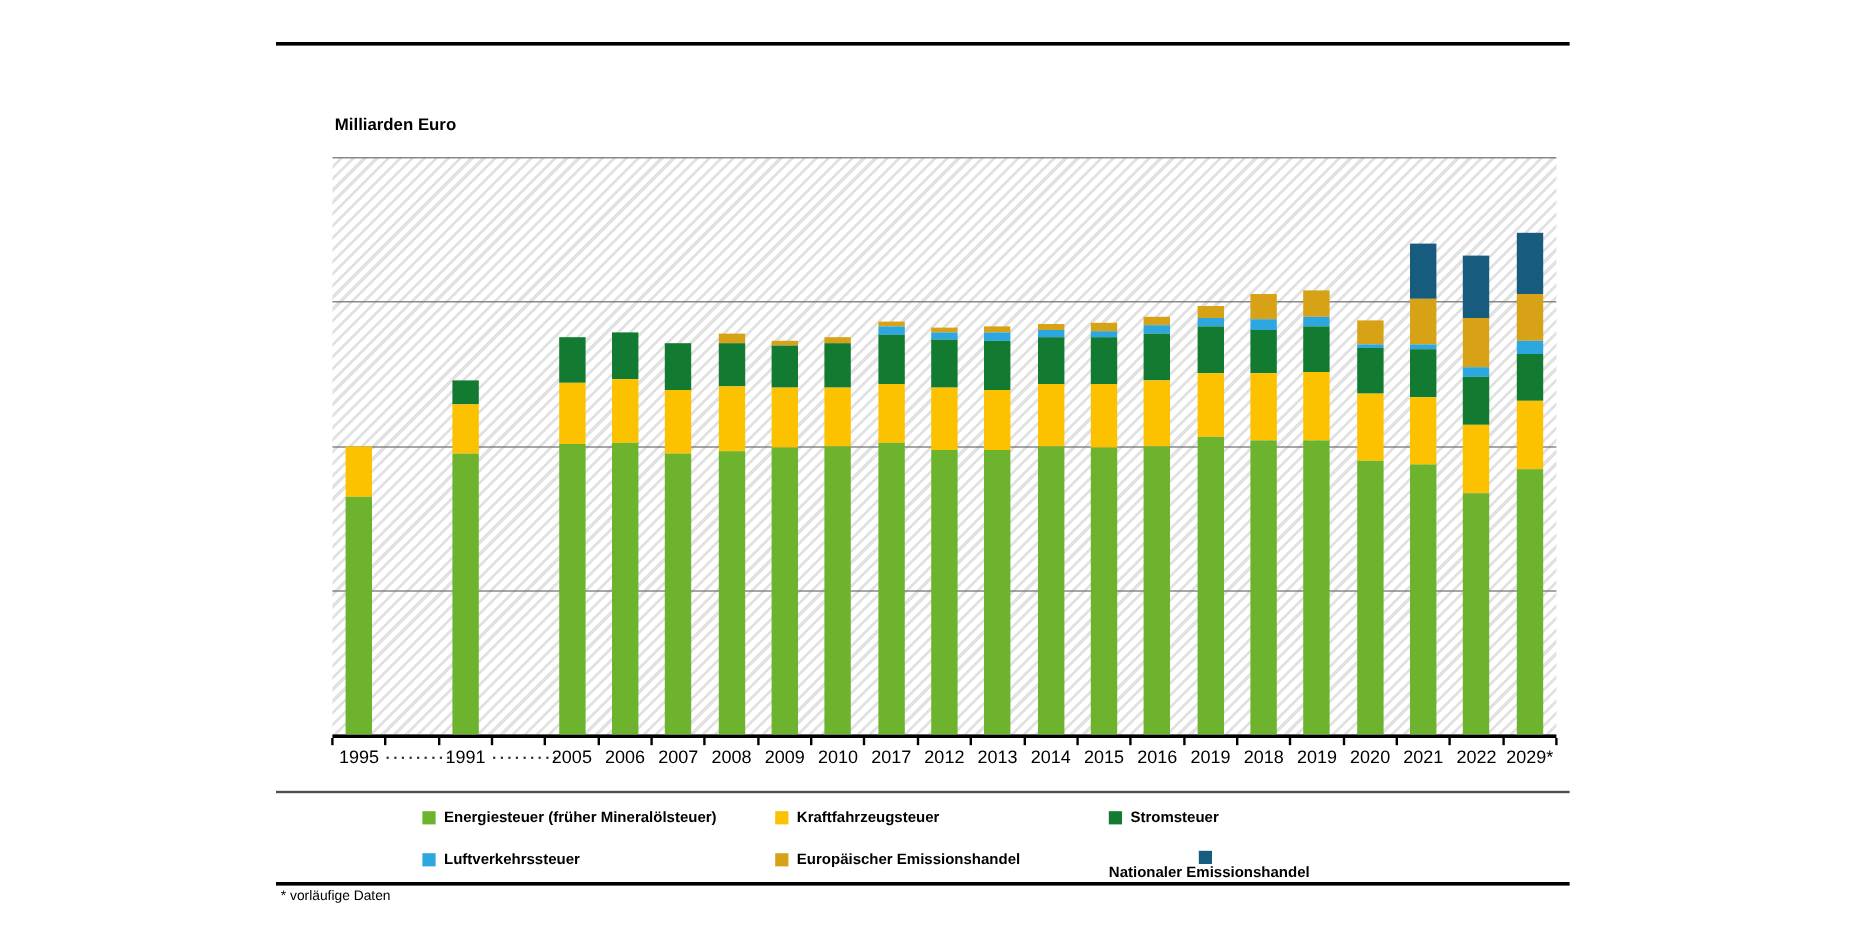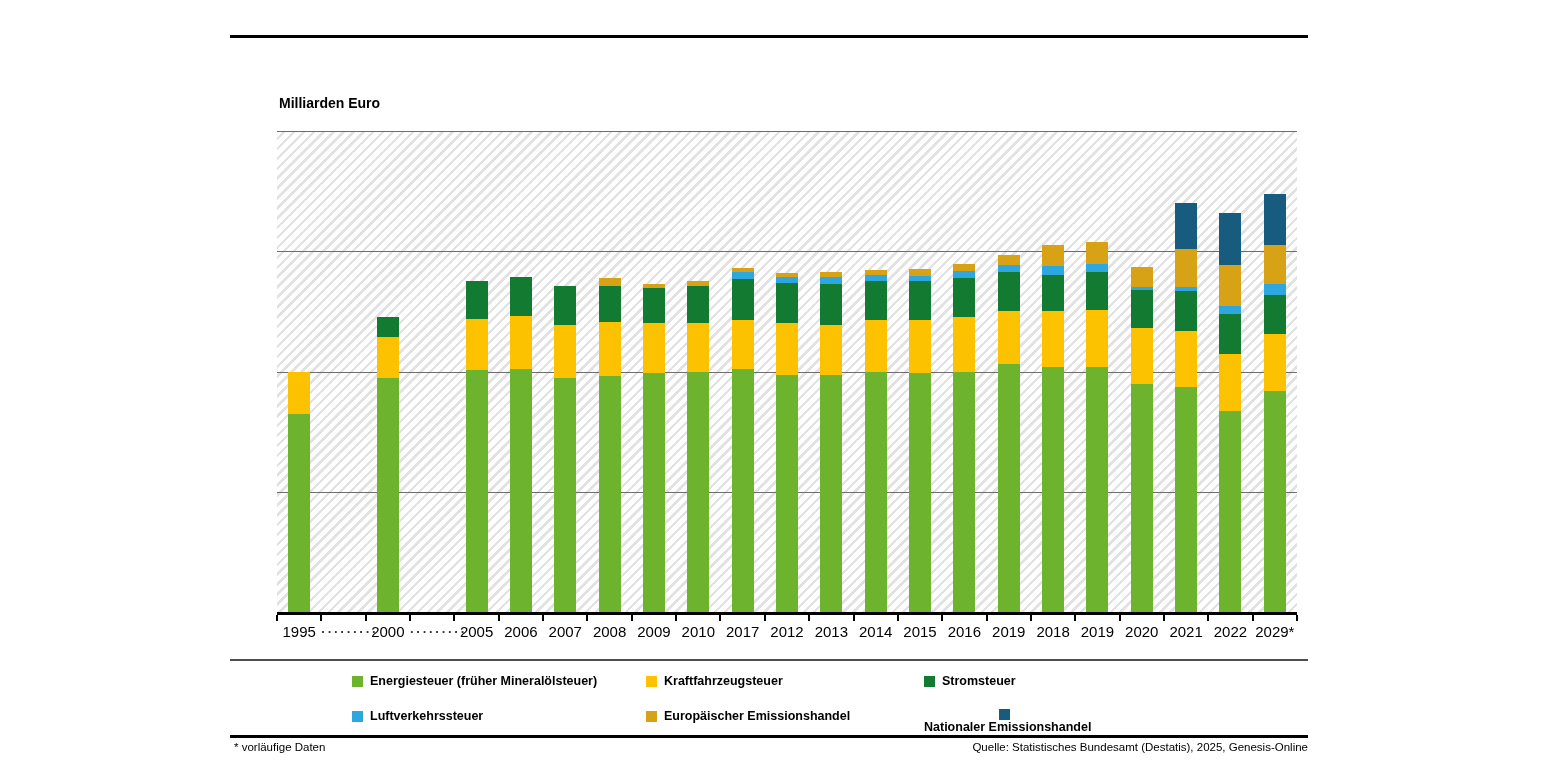--- a/index.html
+++ b/index.html
@@ -203,21 +203,21 @@
       <div class="x-tick" style="left: 797.261px;"></div>
       <div class="x-tick" style="left: 841.609px;"></div>
       <div class="x-tick" style="left: 885.957px;"></div>
       <div class="x-tick" style="left: 930.304px;"></div>
       <div class="x-tick" style="left: 974.652px;"></div>
       <div class="x-tick" style="left: 1019px;"></div>
     </div>
   <div id="x-labels">
       <div class="x-label" style="left: 0px; width: 44.3478px;">1995</div>
       <div class="x-label dots" style="left: 44.3478px; width: 44.3478px;">·········</div>
-      <div class="x-label" style="left: 88.6957px; width: 44.3478px;">2000</div>
+      <div class="x-label" style="left: 88.6957px; width: 44.3478px;">1991</div>
       <div class="x-label dots" style="left: 133.043px; width: 44.3478px;">·········</div>
       <div class="x-label" style="left: 177.391px; width: 44.3478px;">2005</div>
       <div class="x-label" style="left: 221.739px; width: 44.3478px;">2006</div>
       <div class="x-label" style="left: 266.087px; width: 44.3478px;">2007</div>
       <div class="x-label" style="left: 310.435px; width: 44.3478px;">2008</div>
       <div class="x-label" style="left: 354.783px; width: 44.3478px;">2009</div>
       <div class="x-label" style="left: 399.13px; width: 44.3478px;">2010</div>
       <div class="x-label" style="left: 443.478px; width: 44.3478px;">2017</div>
       <div class="x-label" style="left: 487.826px; width: 44.3478px;">2012</div>
       <div class="x-label" style="left: 532.174px; width: 44.3478px;">2013</div>
@@ -257,14 +257,13 @@
         <span class="legend-label">Europäischer Emissionshandel</span>
       </div>
       <div class="legend-item" style="left: 924px; top: 709px; flex-direction: column;">
         <span class="legend-swatch" style="background: rgb(23, 92, 127);"></span>
         <span class="legend-label">Nationaler Emissionshandel</span>
       </div>
     </div>
 
   <div class="rule" style="left:230px;top:735px;width:1078px;height:3px;"></div>
   <div id="footnote">* vorläufige Daten</div>
-  <div id="source">Quelle: Statistisches Bundesamt (Destatis), 2025, Genesis-Online</div>
 </div>
 
 </body></html>

